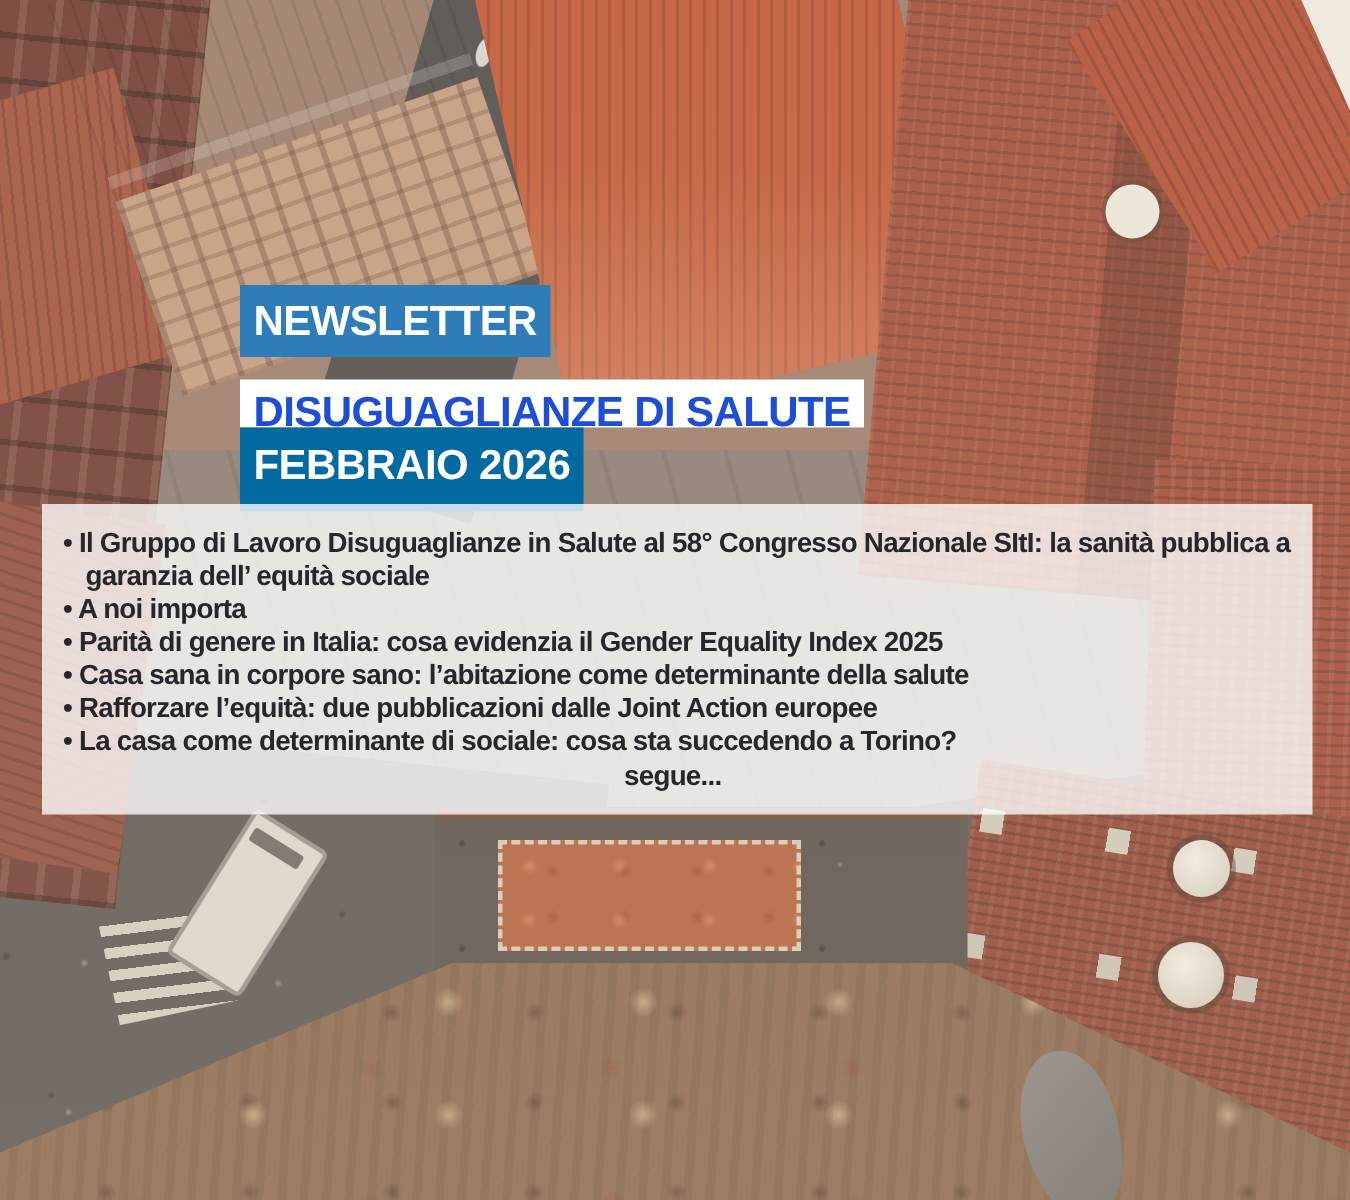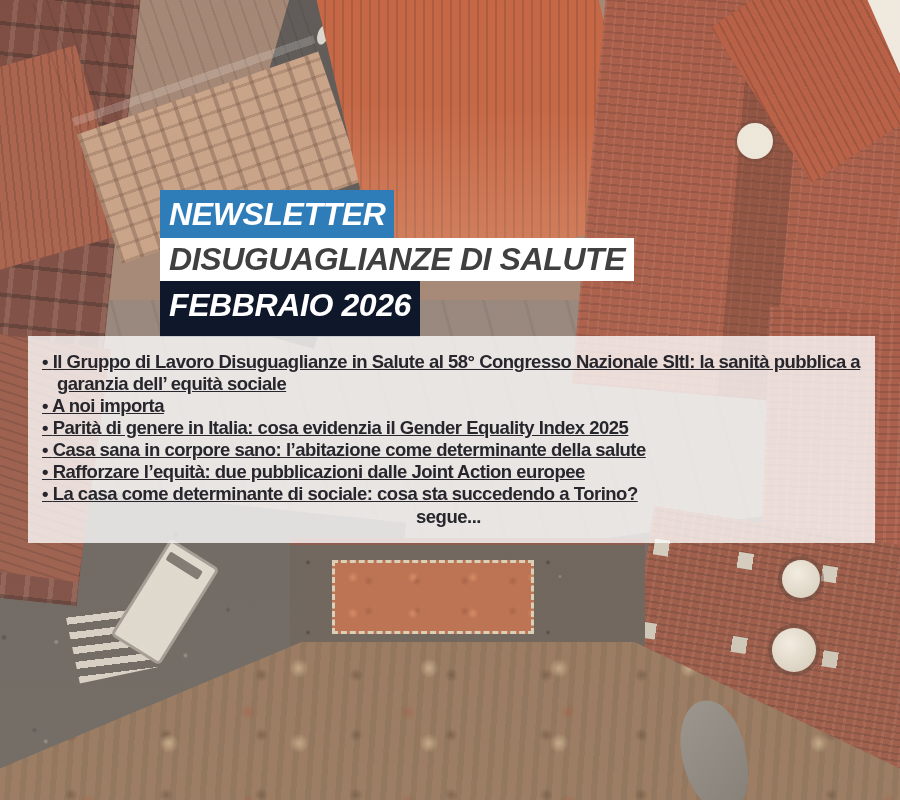--- a/index.html
+++ b/index.html
@@ -83,30 +83,30 @@
       radial-gradient(circle 10px at 75% 55%,rgba(70,45,25,.5),transparent 70%),
       radial-gradient(circle 12px at 55% 78%,rgba(150,66,42,.45),transparent 70%),
       repeating-linear-gradient(94deg,rgba(0,0,0,.08) 0 6px,transparent 6px 15px);
     background-size:130px 75px,95px 60px,160px 90px,auto;}
   .rock{left:682px;top:700px;width:64px;height:112px;border-radius:45% 55% 40% 60%;
     background:linear-gradient(140deg,#8b8780,#6e6a64);transform:rotate(-8deg);}
   .wash{left:0;top:0;width:900px;height:800px;
     background:linear-gradient(180deg,rgba(246,233,219,.12),rgba(240,226,210,.18));}
   
   .title-block{position:absolute;left:160px;top:190px;display:flex;flex-direction:column;align-items:flex-start;}
-  .bar{display:block;font-weight:bold;font-size:32px;letter-spacing:-0.4px;padding:0 9px;white-space:nowrap;font-style:italic;}
+  .bar{display:block;font-weight:bold;font-size:28px;letter-spacing:-0.4px;padding:0 9px;white-space:nowrap;}
   .bar-1{background:#2e7cb8;color:#ffffff;height:48px;line-height:48px;}
-  .bar-2{background:#ffffff;color:#404040;height:43px;line-height:43px;}
-  .bar-3{background:#0f172a;color:#ffffff;height:56px;line-height:49px;}
+  .bar-2{background:#ffffff;color:#1d4ed8;height:32px;line-height:43px;margin-top:15px;}
+  .bar-3{background:#0369a1;color:#ffffff;height:56px;line-height:49px;}
   
   .toc-box{position:absolute;left:28px;top:336px;width:847px;height:207px;box-sizing:border-box;
     background:rgba(255,255,255,0.78);padding:15px 12px 8px 14px;
     color:#26262c;font-weight:bold;font-size:18.5px;line-height:22px;letter-spacing:-0.5px;}
   .toc-list{list-style:none;margin:0;padding:0;}
-  .toc-list li{padding-left:15px;text-indent:-15px;text-decoration:underline;}
+  .toc-list li{padding-left:15px;text-indent:-15px;}
   .toc-list li::before{content:attr(data-bullet) " ";}
   .segue{text-align:center;padding-right:8px;margin-top:1px;}
 </style>
 </head>
 <body>
 
 <div class="stage">
 
   <div>
     <div class="ph plaza-center"></div>

